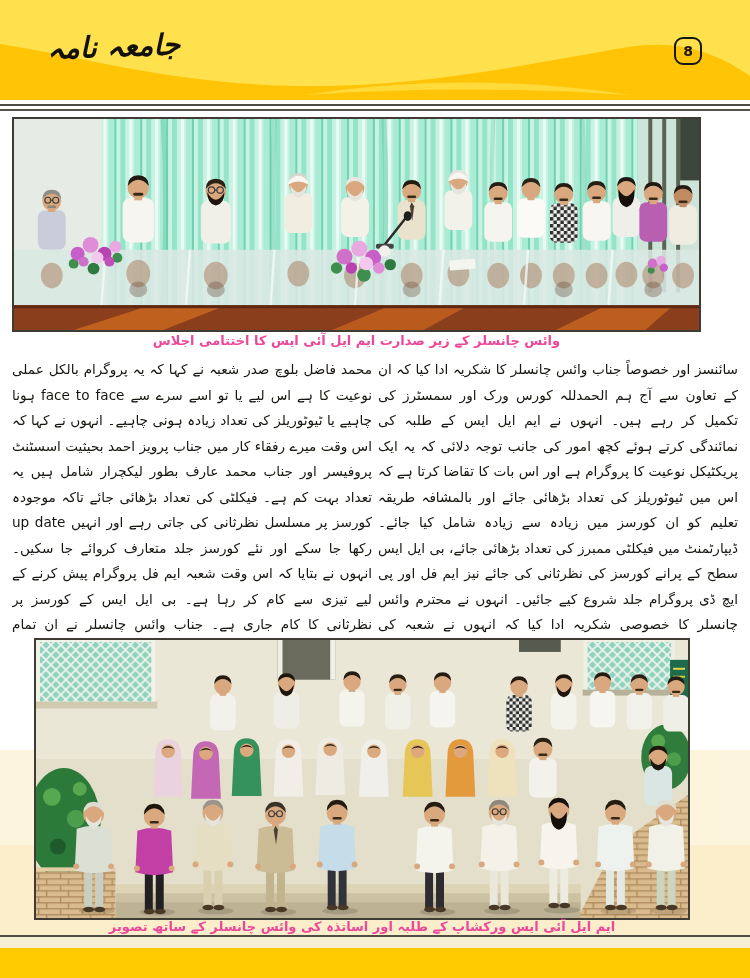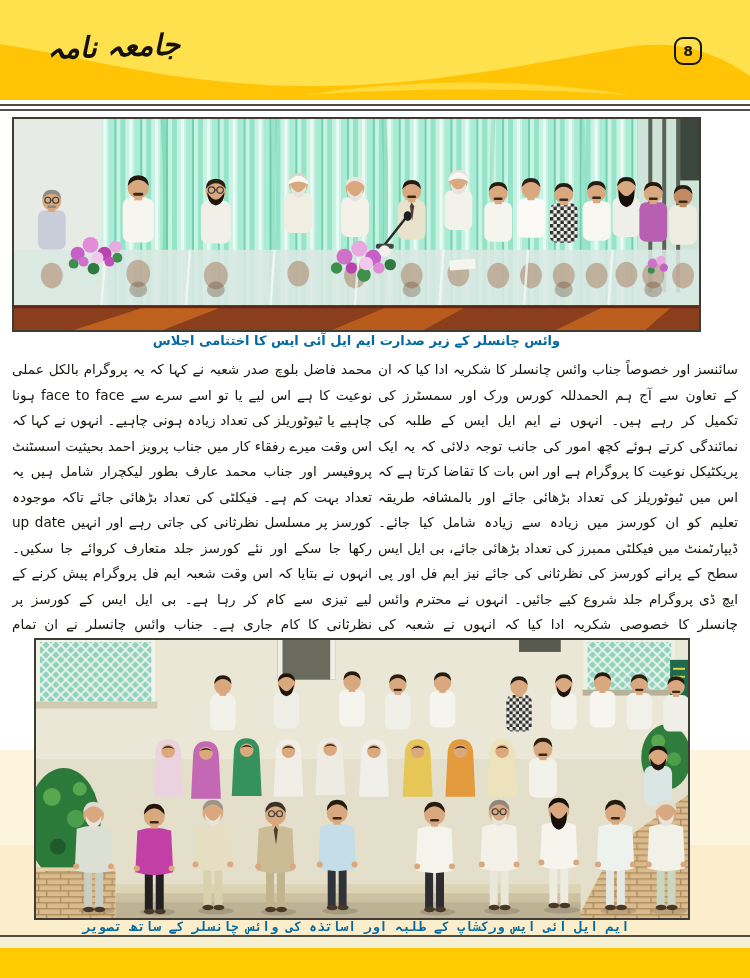--- a/index.html
+++ b/index.html
@@ -14,23 +14,23 @@
         border-radius:9px;display:flex;align-items:center;justify-content:center;
         font-size:14px;font-weight:bold;color:#161616;background:transparent;}
   .rule-double{position:absolute;left:0;top:104px;width:750px;height:3px;background:#fff;
         border-top:2px solid #4d4b43;border-bottom:2px solid #54524a;}
   
   .photo-frame{position:absolute;border:2px solid #3e3c34;background:#cfe8dc;}
   .photo-top{left:12px;top:117px;width:685px;height:211px;}
   .photo-bottom{left:34px;top:638px;width:652px;height:278px;}
   .photo-frame svg{display:block;width:100%;height:100%;}
   .caption{position:absolute;text-align:center;direction:rtl;font-weight:bold;
-        font-size:13px;color:#0369a1;}
+        font-size:13px;color:#ec4899;}
   .caption-top{left:12px;top:333px;width:689px;}
-  .caption-bottom{left:28px;top:919px;width:656px;font-family:Liberation Mono, monospace;}
+  .caption-bottom{left:34px;top:919px;width:656px;}
   
   .col{position:absolute;top:357px;width:360px;height:282px;overflow:hidden;direction:rtl;
        text-align:justify;font-size:13.6px;line-height:25.5px;color:#17150f;}
   .col p{margin:0;}
   .col-right{left:378px;}
   .col-left{left:12px;}
   
   .band{position:absolute;left:0;width:750px;}
   .band-cream1{top:750px;height:95px;background:#fcf4dc;}
   .band-cream2{top:845px;height:90px;background:#fdeecb;}

